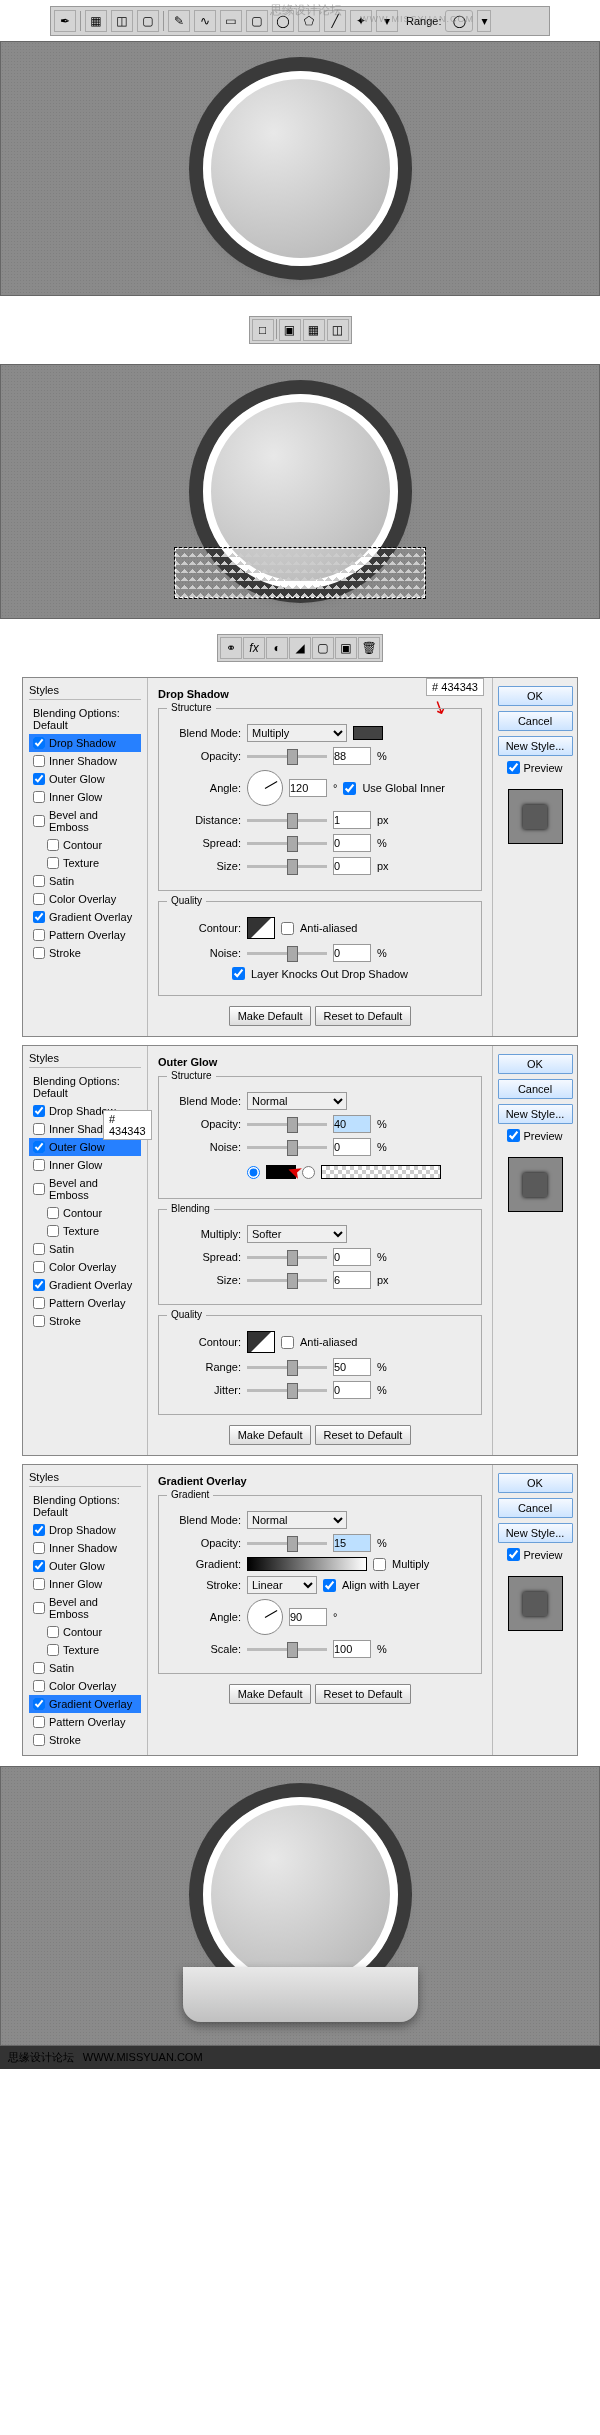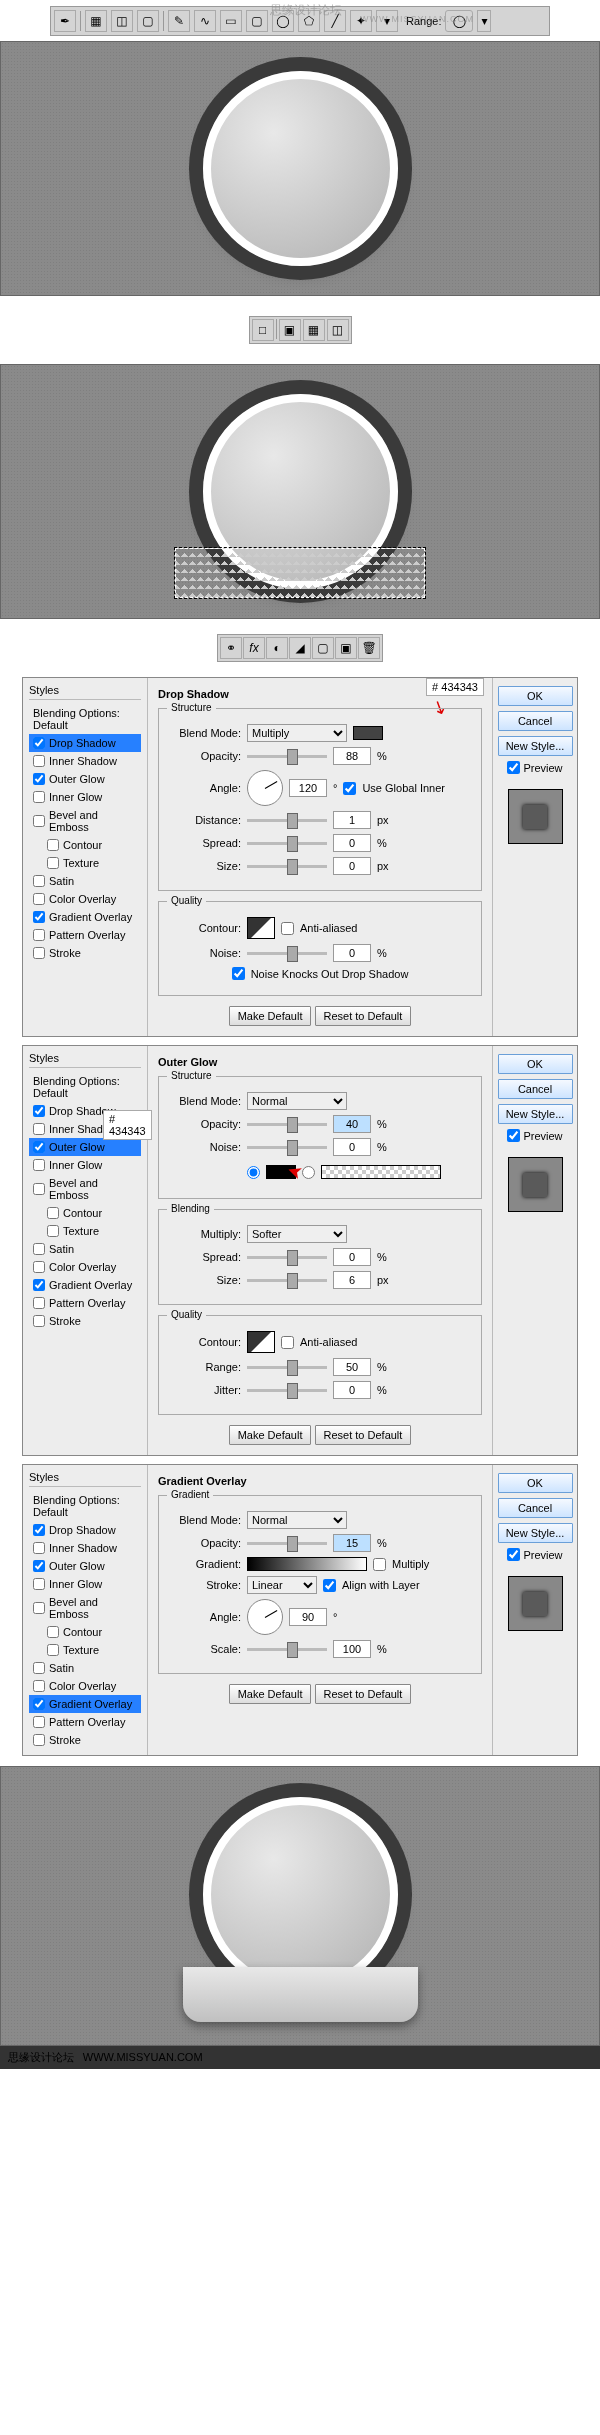--- a/index.html
+++ b/index.html
@@ -22,21 +22,21 @@
 .style-row{padding:3px 4px;display:flex;align-items:center;gap:4px;cursor:default}
 .style-row input[type=checkbox]{width:12px;height:12px}
 .style-row.sel{background:#2680ff;color:#fff}
 .style-row.indent{padding-left:18px}
 .center-col{flex:1;padding:10px}
 .center-col .title{font-weight:bold;margin-bottom:8px}
 .fieldset{border:1px solid #aaa;padding:10px 12px;margin-bottom:10px;position:relative}
 .fieldset .legend{position:absolute;top:-7px;left:8px;background:#ededed;padding:0 4px;font-size:10px}
 .form-row{display:flex;align-items:center;margin:5px 0;gap:6px}
 .form-row .lbl{width:70px;text-align:right}
-.form-row input[type=text]{width:38px;height:18px;border:1px solid #999;text-align:center;background:#fff}
+.form-row input[type=text]{width:38px;height:18px;border:1px solid #999;background:#fff}
 .form-row select{height:18px;border:1px solid #999;width:100px}
 .slider{flex:0 0 80px;height:3px;background:#bbb;position:relative}
 .slider::after{content:'';position:absolute;width:9px;height:14px;background:#aaa;border:1px solid #666;top:-6px;left:50%}
 .color-sw{width:30px;height:14px;background:#434343;border:1px solid #000}
 .gradient-sw{width:120px;height:14px;background:linear-gradient(to right,#000,#fff);border:1px solid #000}
 .angle-dial{width:36px;height:36px;border:1px solid #888;border-radius:50%;background:#fff;position:relative}
 .angle-dial::after{content:'';position:absolute;width:14px;height:1px;background:#000;top:50%;left:50%;transform-origin:left;transform:rotate(-30deg)}
 .btns-col{width:85px;padding:8px;border-left:1px solid #bbb;display:flex;flex-direction:column;gap:5px;align-items:center}
 .btn{width:75px;height:20px;background:linear-gradient(#f5f9ff,#cde4ff);border:1px solid #6a9fd8;border-radius:1px;text-align:center;line-height:18px;cursor:pointer}
 .btn.plain{background:linear-gradient(#fff,#ddd);border:1px solid #888}
@@ -215,21 +215,21 @@
           <span>Anti-aliased</span>
         </div>
       <div class="form-row">
           <span class="lbl">Noise:</span>
           <span class="slider"></span>
           <input type="text" value="0" style="">
           <span>%</span>
         </div>
       <div class="form-row" style="justify-content:center">
           <input type="checkbox" checked="" style="">
-          <span>Noise Knocks Out Drop Shadow</span>
+          <span>Layer Knocks Out Drop Shadow</span>
         </div>
     </div>
     <div style="text-align:center"><span class="btn plain" style="width:auto;padding:0 8px;display:inline-block">Make Default</span> <span class="btn plain" style="width:auto;padding:0 8px;display:inline-block">Reset to Default</span></div>
   </div>
   <div class="btns-col">
     <div class="btn">OK</div>
     <div class="btn">Cancel</div>
     <div class="btn">New Style...</div>
     <div style="display:flex;align-items:center;gap:3px">
         <input type="checkbox" checked="" style="">

